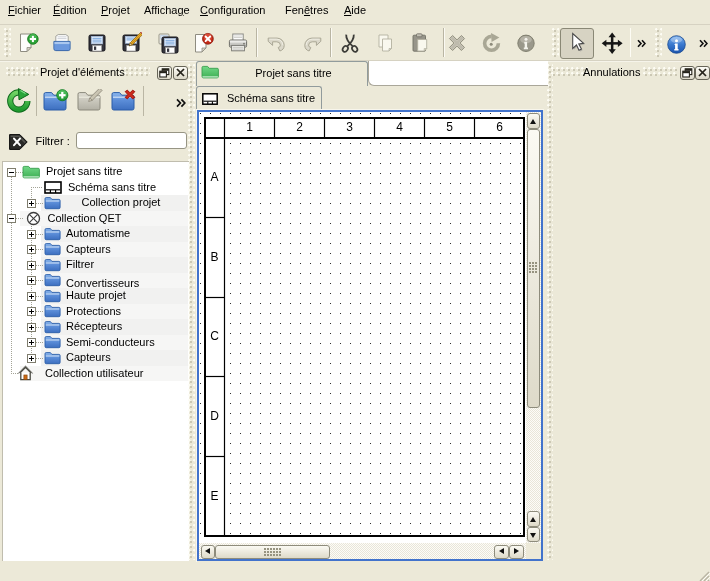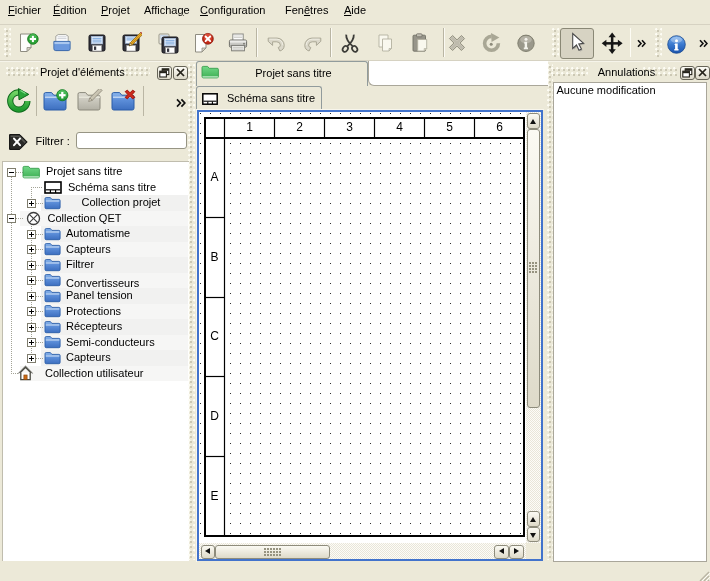--- a/index.html
+++ b/index.html
@@ -463,21 +463,21 @@
  </svg>
 
  <div class="ttxt" style="left:44.5px;top:2.8px">Projet sans titre</div>
  <div class="ttxt" style="left:66.5px;top:18.3px">Schéma sans titre</div>
  <div class="ttxt" style="left:80px;top:33.8px">Collection projet</div>
  <div class="ttxt" style="left:46px;top:49.3px">Collection QET</div>
  <div class="ttxt" style="left:64.5px;top:64.8px">Automatisme</div>
  <div class="ttxt" style="left:64.5px;top:80.3px">Capteurs</div>
  <div class="ttxt" style="left:64.5px;top:95.8px">Filtrer</div>
  <div class="ttxt" style="left:64.5px;top:114px">Convertisseurs</div>
- <div class="ttxt" style="left:64.5px;top:126.8px">Panel tension</div>
+ <div class="ttxt" style="left:64.5px;top:126.8px">Haute projet</div>
  <div class="ttxt" style="left:64.5px;top:142.3px">Protections</div>
  <div class="ttxt" style="left:64.5px;top:157.8px">Récepteurs</div>
  <div class="ttxt" style="left:64.5px;top:173.3px">Semi-conducteurs</div>
  <div class="ttxt" style="left:64.5px;top:188.8px">Capteurs</div>
  <div class="ttxt" style="left:43.5px;top:204.3px">Collection utilisateur</div>
 </div>
 
 <div id="splitL" class="hdl abs" style="left:188px;top:64px;width:7px;height:496px"></div>
 <div id="splitR" class="hdl abs" style="left:547px;top:64px;width:6px;height:496px"></div>
 
@@ -566,38 +566,35 @@
 <div class="sbtn" style="left:215px;top:544.5px;width:115px;height:14px"></div>
 <div class="abs" style="left:264px;top:548px;width:18px;height:9px;background-image:radial-gradient(circle at 1px 1px,#94917e 0.7px,rgba(0,0,0,0) 1px);background-size:3px 3px"></div>
 <div class="sbtn" style="left:494px;top:544.5px;width:14.7px;height:14px"></div>
 <div class="tri" style="left:498.5px;top:548px;border-top:3.6px solid transparent;border-bottom:3.6px solid transparent;border-right:5.2px solid #111"></div>
 <div class="sbtn" style="left:509.3px;top:544.5px;width:14.7px;height:14px"></div>
 <div class="tri" style="left:514px;top:548px;border-top:3.6px solid transparent;border-bottom:3.6px solid transparent;border-left:5.2px solid #111"></div>
 <div class="abs" style="left:525.5px;top:543px;width:15.2px;height:16px;background:#ece9d8"></div>
 
 <div class="hdl" style="left:551px;top:67px;width:37px;height:9px"></div>
 <div class="hdl" style="left:643px;top:67px;width:34px;height:9px"></div>
-<div class="abs" style="left:583px;top:62px;width:87px;height:20px;line-height:20px;text-align:center;white-space:nowrap">Annulations</div>
+<div class="abs" style="left:583px;top:62px;width:62px;height:20px;line-height:20px;white-space:nowrap">Annulations</div>
 <div class="dockbtn" style="left:679.5px;top:65.5px"></div>
 <svg class="abs" style="left:681.5px;top:67.5px" width="11" height="10" viewBox="0 0 11 10">
  <rect x="3.2" y="0.8" width="6.6" height="5.8" fill="#fff" stroke="#26241c" stroke-width="1.1"></rect>
  <rect x="3.2" y="0.8" width="6.6" height="2" fill="#26241c"></rect>
  <rect x="0.8" y="3.2" width="6.6" height="5.8" fill="#fff" stroke="#26241c" stroke-width="1.1"></rect>
  <rect x="0.8" y="3.2" width="6.6" height="2" fill="#26241c"></rect>
 </svg>
 <div class="dockbtn" style="left:695px;top:65.5px"></div>
 <svg class="abs" style="left:698px;top:68px" width="9" height="9" viewBox="0 0 9 9">
  <g stroke="#26241c" stroke-width="1.7">
         <line x1="1" y1="1" x2="8" y2="8"></line>
         <line x1="8" y1="1" x2="1" y2="8"></line>
       </g>
 </svg>
-<div class="abs" style="left:552.5px;top:82px;width:154px;height:480px;background:#fff;border:1px solid #a9a69a;box-sizing:border-box">
- <div style="padding:1px 0 0 3px;height:14px;line-height:13px">Aucune modification</div>
-</div>
 
 <div class="abs" style="left:0;top:562px;width:710px;height:19px;background:#ece9d8"></div>
 <svg class="abs" style="left:698px;top:570px" width="12" height="12">
 <g stroke="#b9b5a3" stroke-width="1.4">
 <line x1="11" y1="2" x2="2" y2="11"></line>
         <line x1="11" y1="6" x2="6" y2="11"></line>
         <line x1="11" y1="10" x2="10" y2="11"></line>
 </g>
 <g stroke="#fdfcf6" stroke-width="1">
 <line x1="12" y1="3" x2="3" y2="12"></line>

